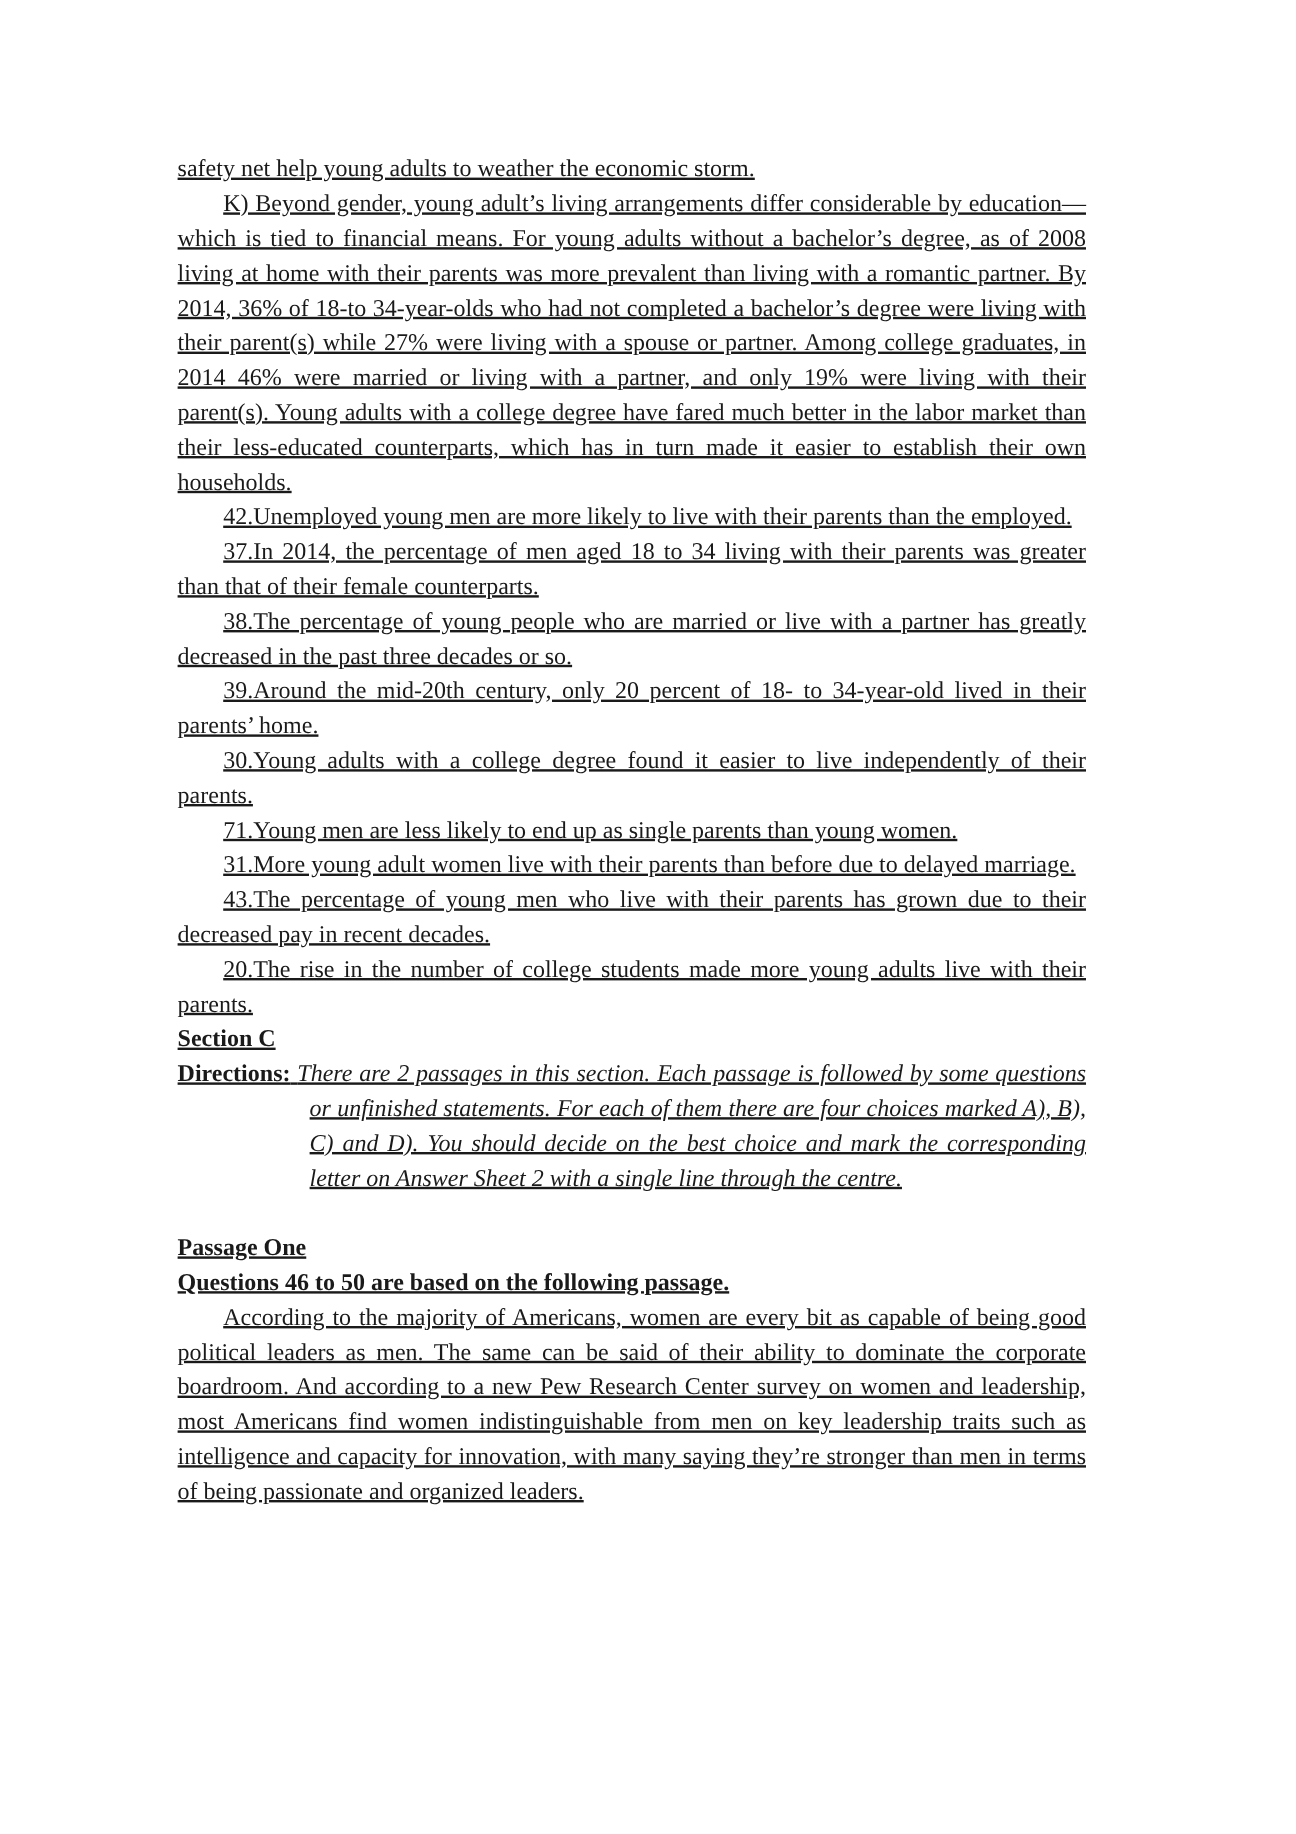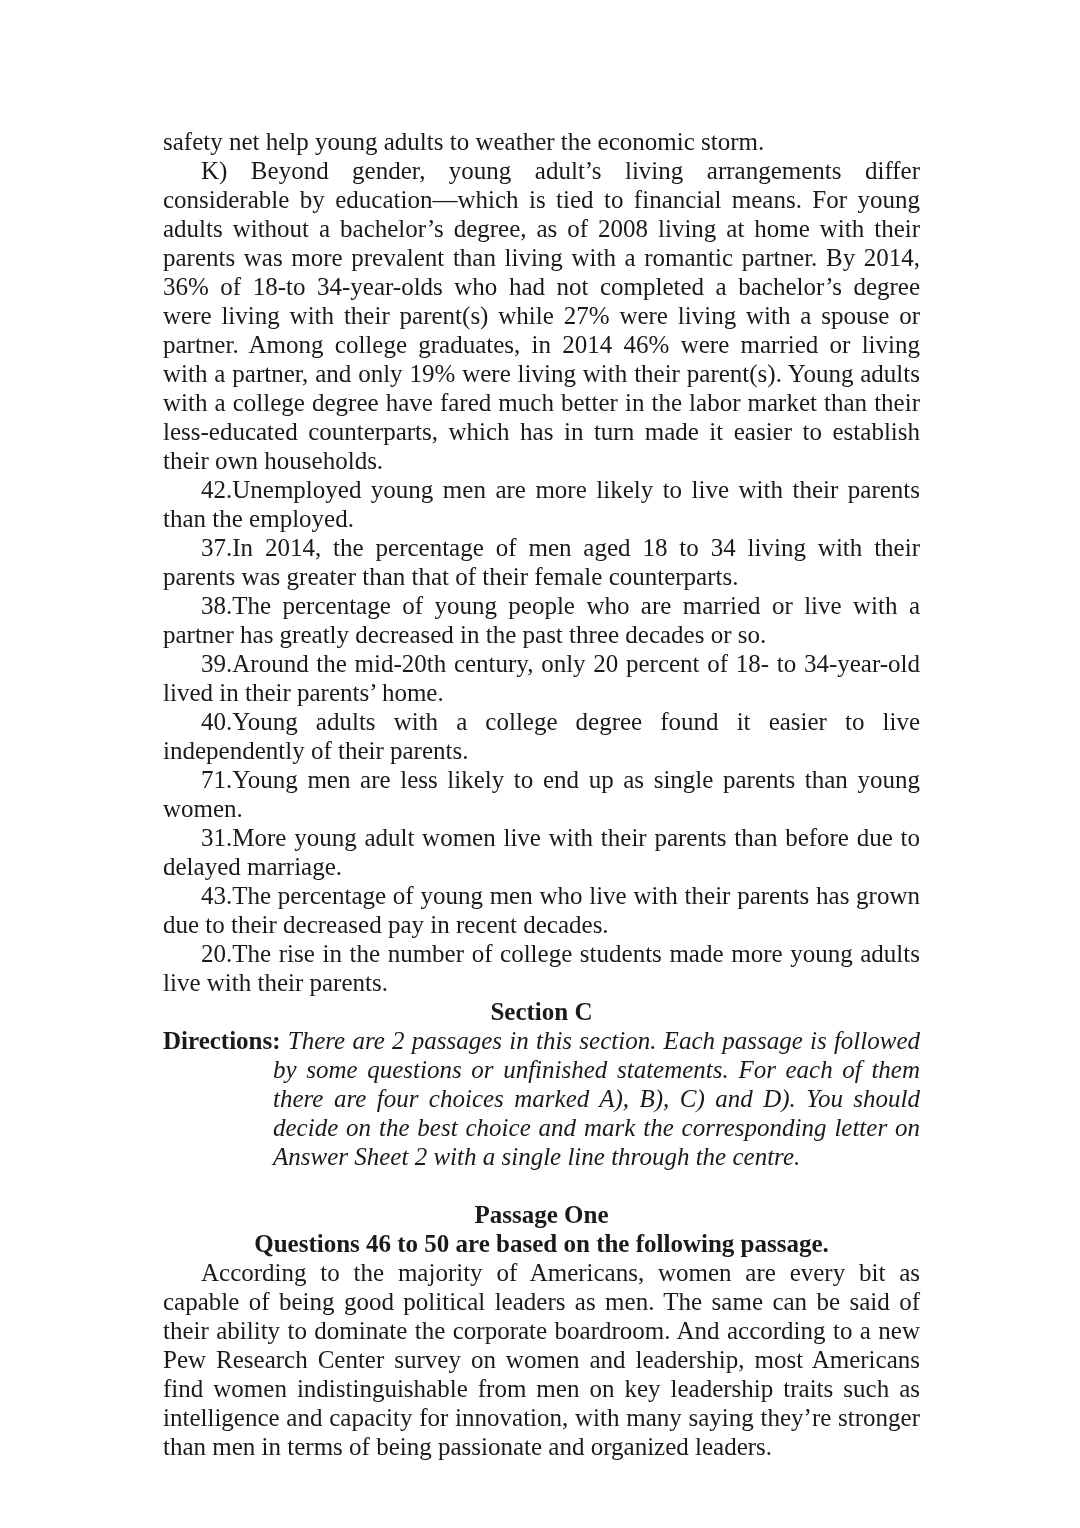--- a/index.html
+++ b/index.html
@@ -20,39 +20,40 @@
   }
   .page {
     position: relative;
     width: 1080px;
     height: 1528px;
     background: var(--bg);
     overflow: hidden;
   }
   .content {
     position: absolute;
-    left: 163px;
+    left: 148px;
     top: 127px;
     width: 757px;
-    font-size: 25px;
+    font-size: 20px;
     line-height: 29px;
+    text-decoration: underline;
   }
   .content p {
     margin: 0;
   }
   p.body {
     text-align: justify;
     text-justify: inter-word;
   }
   p.body.indent {
     text-indent: 38px;
   }
   p.heading {
     font-weight: bold;
-    text-align: center;
+    text-align: left;
   }
   p.directions {
     text-align: justify;
     text-justify: inter-word;
     padding-left: 110px;
     text-indent: -110px;
   }
   p.directions .dlabel {
     font-weight: bold;
     font-style: normal;
@@ -68,21 +69,21 @@
 <body>
 
 <div class="page">
   <div class="content" id="content">
       <p class="body">safety net help young adults to weather the economic storm.</p>
       <p class="body indent">K) Beyond gender, young adult’s living arrangements differ considerable by education—which is tied to financial means. For young adults without a bachelor’s degree, as of 2008 living at home with their parents was more prevalent than living with a romantic partner. By 2014, 36% of 18-to 34-year-olds who had not completed a bachelor’s degree were living with their parent(s) while 27% were living with a spouse or partner. Among college graduates, in 2014 46% were married or living with a partner, and only 19% were living with their parent(s). Young adults with a college degree have fared much better in the labor market than their less-educated counterparts, which has in turn made it easier to establish their own households.</p>
       <p class="body indent">42.Unemployed young men are more likely to live with their parents than the employed.</p>
       <p class="body indent">37.In 2014, the percentage of men aged 18 to 34 living with their parents was greater than that of their female counterparts.</p>
       <p class="body indent">38.The percentage of young people who are married or live with a partner has greatly decreased in the past three decades or so.</p>
       <p class="body indent">39.Around the mid-20th century, only 20 percent of 18- to 34-year-old lived in their parents’ home.</p>
-      <p class="body indent">40.Young adults with a college degree found it easier to live independently of their parents.</p>
+      <p class="body indent">30.Young adults with a college degree found it easier to live independently of their parents.</p>
       <p class="body indent">71.Young men are less likely to end up as single parents than young women.</p>
       <p class="body indent">31.More young adult women live with their parents than before due to delayed marriage.</p>
       <p class="body indent">43.The percentage of young men who live with their parents has grown due to their decreased pay in recent decades.</p>
       <p class="body indent">20.The rise in the number of college students made more young adults live with their parents.</p>
       <p class="heading">Section C</p>
       <p class="directions"><span class="dlabel">Directions:</span> <span class="dtext">There are 2 passages in this section. Each passage is followed by some questions or unfinished statements. For each of them there are four choices marked A), B), C) and D). You should decide on the best choice and mark the corresponding letter on Answer Sheet 2 with a single line through the centre.</span></p>
       <div class="spacer"></div>
       <p class="heading">Passage One</p>
       <p class="heading">Questions 46 to 50 are based on the following passage.</p>
       <p class="body indent">According to the majority of Americans, women are every bit as capable of being good political leaders as men. The same can be said of their ability to dominate the corporate boardroom. And according to a new Pew Research Center survey on women and leadership, most Americans find women indistinguishable from men on key leadership traits such as intelligence and capacity for innovation, with many saying they’re stronger than men in terms of being passionate and organized leaders.</p>

